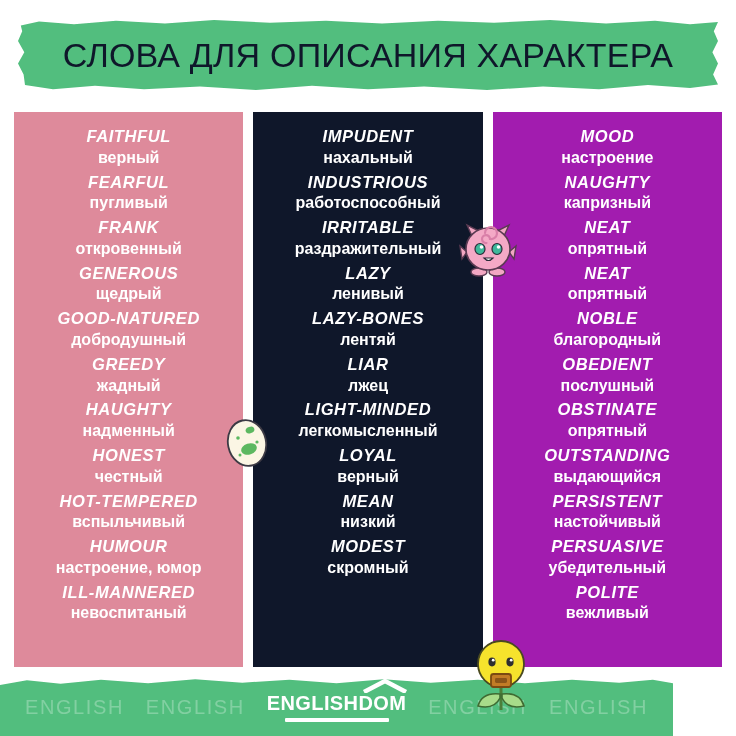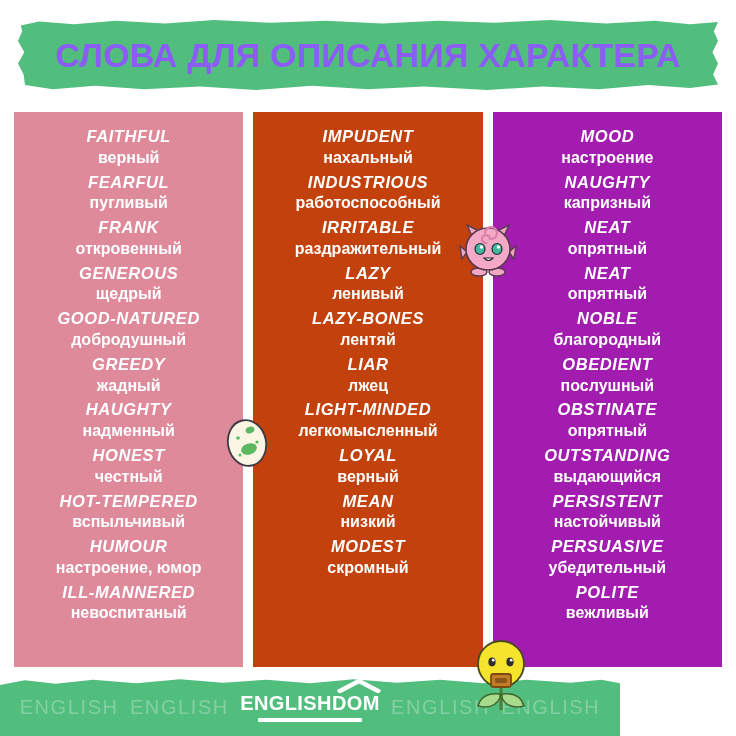--- a/index.html
+++ b/index.html
@@ -36,23 +36,23 @@
       42% 94%, 34% 100%, 26% 95%, 18% 99%, 11% 94%, 5% 99%, 1% 93%,
       0.8% 78%, 0% 62%, 0.9% 46%, 0% 30%, 0.6% 16%
     );
   }
   #title-text {
     position: absolute;
     inset: 0;
     display: flex;
     align-items: center;
     justify-content: center;
-    color: #8b5cf6;
+    color: #0f172a;
     font-size: 34px;
-    font-weight: 700;
+    font-weight: 400;
     letter-spacing: 0.2px;
     white-space: nowrap;
     text-align: center;
     font-family: "Liberation Sans", sans-serif;
   }
 
   
   #columns {
     position: absolute;
     left: 14px;
@@ -66,21 +66,21 @@
     flex: 1 1 0;
     position: relative;
     padding: 14px 6px 10px;
     box-sizing: border-box;
     display: flex;
     flex-direction: column;
     align-items: center;
     justify-content: flex-start;
   }
   .column.pink   { background: #de8a9b; }
-  .column.blue   { background: #c2410c; }
+  .column.blue   { background: #0f172a; }
   .column.purple { background: #a21caf; }
 
   .pair {
     width: 100%;
     text-align: center;
     margin-bottom: 3px;
   }
   .word-en {
     display: block;
     color: #ffffff;
@@ -98,21 +98,21 @@
     font-weight: 700;
     line-height: 1.3;
     font-family: "Liberation Sans", sans-serif;
   }
 
   
   #footer-banner {
     position: absolute;
     left: 0;
     top: 678px;
-    width: 620px;
+    width: 673px;
     height: 58px;
   }
   #footer-banner .brush {
     position: absolute;
     inset: 0;
     background: #52be7e;
     clip-path: polygon(
       0% 12%, 4% 4%, 9% 10%, 15% 3%, 22% 9%, 29% 2%, 36% 8%, 43% 3%,
       50% 9%, 57% 2%, 64% 8%, 71% 3%, 78% 9%, 85% 3%, 92% 8%, 97% 3%,
       100% 9%, 100% 100%, 0% 100%

